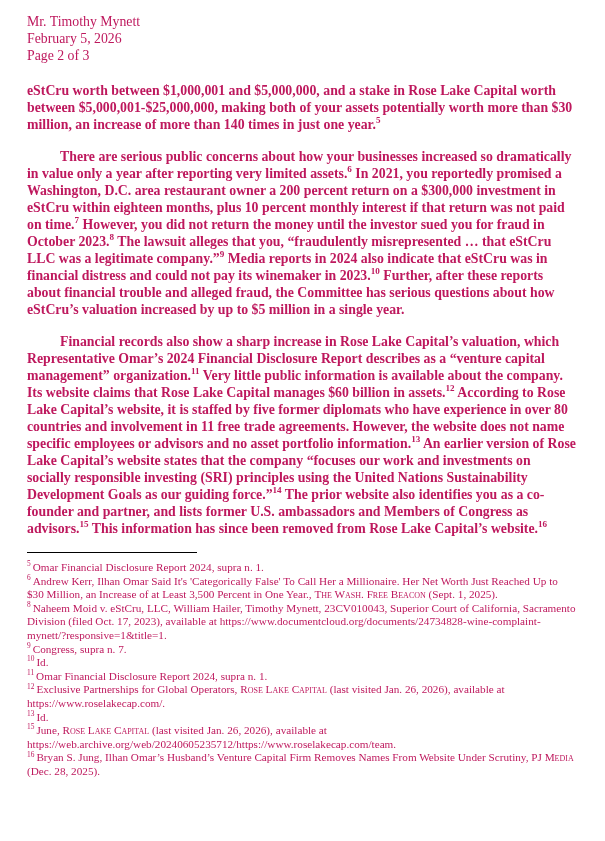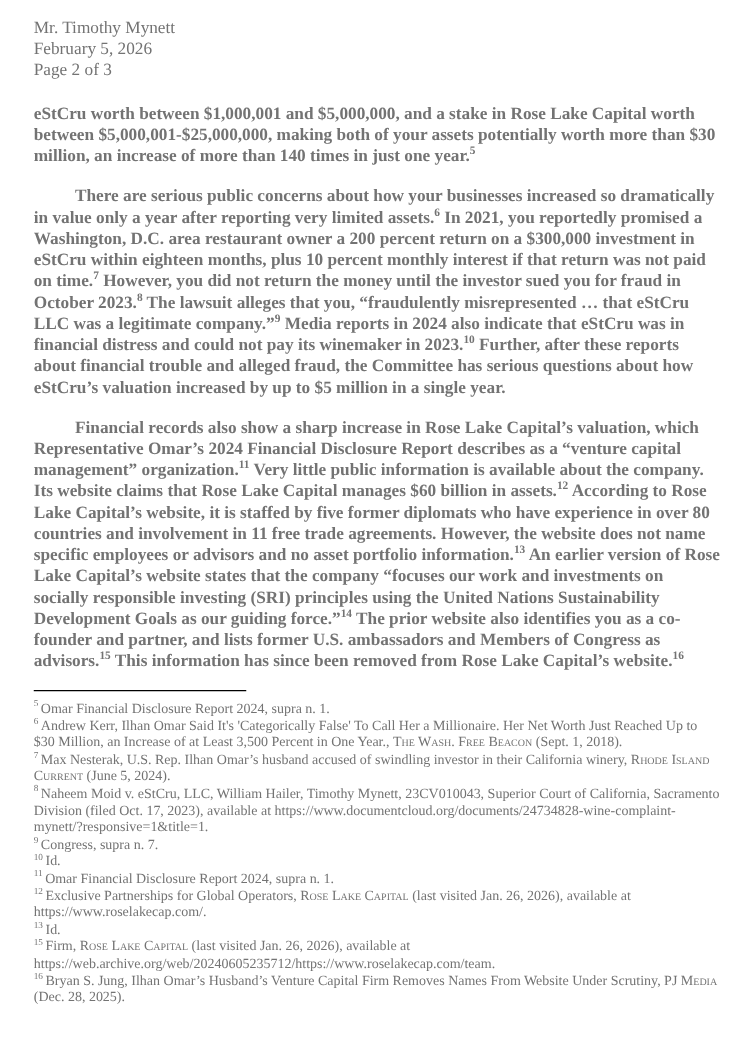--- a/index.html
+++ b/index.html
@@ -6,21 +6,21 @@
     margin: 0;
     padding: 0;
     background: #e8e8e8;
   }
   .page {
     position: relative;
     width: 605px;
     height: 841px;
     margin: 0 auto;
     background: #ffffff;
-    color: #737373;
+    color: #be185d;
     font-family: "Liberation Serif", "DejaVu Serif", serif;
     box-sizing: border-box;
     padding: 13px 28px 0 27px;
     overflow: hidden;
   }
   .header-block {
     margin-bottom: 18px;
   }
   .header-block div {
     font-size: 13.8px;
@@ -76,24 +76,23 @@
   <div class="body-block">
       <p class="para"><span>eStCru worth between $1,000,001 and $5,000,000, and a stake in Rose Lake Capital worth between $5,000,001-$25,000,000, making both of your assets potentially worth more than $30 million, an increase of more than 140 times in just one year.</span><sup>5</sup></p>
       <p class="para indent"><span>There are serious public concerns about how your businesses increased so dramatically in value only a year after reporting very limited assets.</span><sup>6</sup><span> In 2021, you reportedly promised a Washington, D.C. area restaurant owner a 200 percent return on a $300,000 investment in eStCru within eighteen months, plus 10 percent monthly interest if that return was not paid on time.</span><sup>7</sup><span> However, you did not return the money until the investor sued you for fraud in October 2023.</span><sup>8</sup><span> The lawsuit alleges that you, “fraudulently misrepresented … that eStCru LLC was a legitimate company.”</span><sup>9</sup><span> Media reports in 2024 also indicate that eStCru was in financial distress and could not pay its winemaker in 2023.</span><sup>10</sup><span> Further, after these reports about financial trouble and alleged fraud, the Committee has serious questions about how eStCru’s valuation increased by up to $5 million in a single year.</span></p>
       <p class="para indent"><span>Financial records also show a sharp increase in Rose Lake Capital’s valuation, which Representative Omar’s 2024 Financial Disclosure Report describes as a “venture capital management” organization.</span><sup>11</sup><span> Very little public information is available about the company. Its website claims that Rose Lake Capital manages $60 billion in assets.</span><sup>12</sup><span> According to Rose Lake Capital’s website, it is staffed by five former diplomats who have experience in over 80 countries and involvement in 11 free trade agreements. However, the website does not name specific employees or advisors and no asset portfolio information.</span><sup>13</sup><span> An earlier version of Rose Lake Capital’s website states that the company “focuses our work and investments on socially responsible investing (SRI) principles using the United Nations Sustainability Development Goals as our guiding force.”</span><sup>14</sup><span> The prior website also identifies you as a co-founder and partner, and lists former U.S. ambassadors and Members of Congress as advisors.</span><sup>15</sup><span> This information has since been removed from Rose Lake Capital’s website.</span><sup>16</sup></p>
     </div>
 
   <div class="fn-sep"></div>
 
   <div class="footnotes-block">
       <div class="footnote"><sup>5</sup><span>Omar Financial Disclosure Report 2024, </span><span class="it">supra</span><span> n. 1.</span></div>
-      <div class="footnote"><sup>6</sup><span>Andrew Kerr, </span><span class="it">Ilhan Omar Said It's 'Categorically False' To Call Her a Millionaire. Her Net Worth Just Reached Up to $30 Million, an Increase of at Least 3,500 Percent in One Year.</span><span>, </span><span class="sc">The Wash. Free Beacon</span><span> (Sept. 1, 2018).</span></div>
-      <div class="footnote"><sup>7</sup><span>Max Nesterak, </span><span class="it">U.S. Rep. Ilhan Omar’s husband accused of swindling investor in their California winery</span><span>, </span><span class="sc">Rhode Island Current</span><span> (June 5, 2024).</span></div>
+      <div class="footnote"><sup>6</sup><span>Andrew Kerr, </span><span class="it">Ilhan Omar Said It's 'Categorically False' To Call Her a Millionaire. Her Net Worth Just Reached Up to $30 Million, an Increase of at Least 3,500 Percent in One Year.</span><span>, </span><span class="sc">The Wash. Free Beacon</span><span> (Sept. 1, 2025).</span></div>
       <div class="footnote"><sup>8</sup><span class="it">Naheem Moid v. eStCru, LLC, William Hailer, Timothy Mynett</span><span>, 23CV010043, Superior Court of California, Sacramento Division (filed Oct. 17, 2023), </span><span class="it">available at</span><span> https://www.documentcloud.org/documents/24734828-wine-complaint-mynett/?responsive=1&amp;title=1.</span></div>
       <div class="footnote"><sup>9</sup><span>Congress, </span><span class="it">supra</span><span> n. 7.</span></div>
       <div class="footnote"><sup>10</sup><span class="it">Id.</span></div>
       <div class="footnote"><sup>11</sup><span>Omar Financial Disclosure Report 2024, </span><span class="it">supra</span><span> n. 1.</span></div>
       <div class="footnote"><sup>12</sup><span class="it">Exclusive Partnerships for Global Operators</span><span>, </span><span class="sc">Rose Lake Capital</span><span> (last visited Jan. 26, 2026), </span><span class="it">available at</span><span> https://www.roselakecap.com/.</span></div>
       <div class="footnote"><sup>13</sup><span class="it">Id.</span></div>
-      <div class="footnote"><sup>15</sup><span class="it">Firm</span><span>, </span><span class="sc">Rose Lake Capital</span><span> (last visited Jan. 26, 2026), </span><span class="it">available at</span><span> https://web.archive.org/web/20240605235712/https://www.roselakecap.com/team.</span></div>
+      <div class="footnote"><sup>15</sup><span class="it">June</span><span>, </span><span class="sc">Rose Lake Capital</span><span> (last visited Jan. 26, 2026), </span><span class="it">available at</span><span> https://web.archive.org/web/20240605235712/https://www.roselakecap.com/team.</span></div>
       <div class="footnote"><sup>16</sup><span>Bryan S. Jung, </span><span class="it">Ilhan Omar’s Husband’s Venture Capital Firm Removes Names From Website Under Scrutiny</span><span>, </span><span class="sc">PJ Media</span><span> (Dec. 28, 2025).</span></div>
     </div>
 </div>
 
 </body></html>

